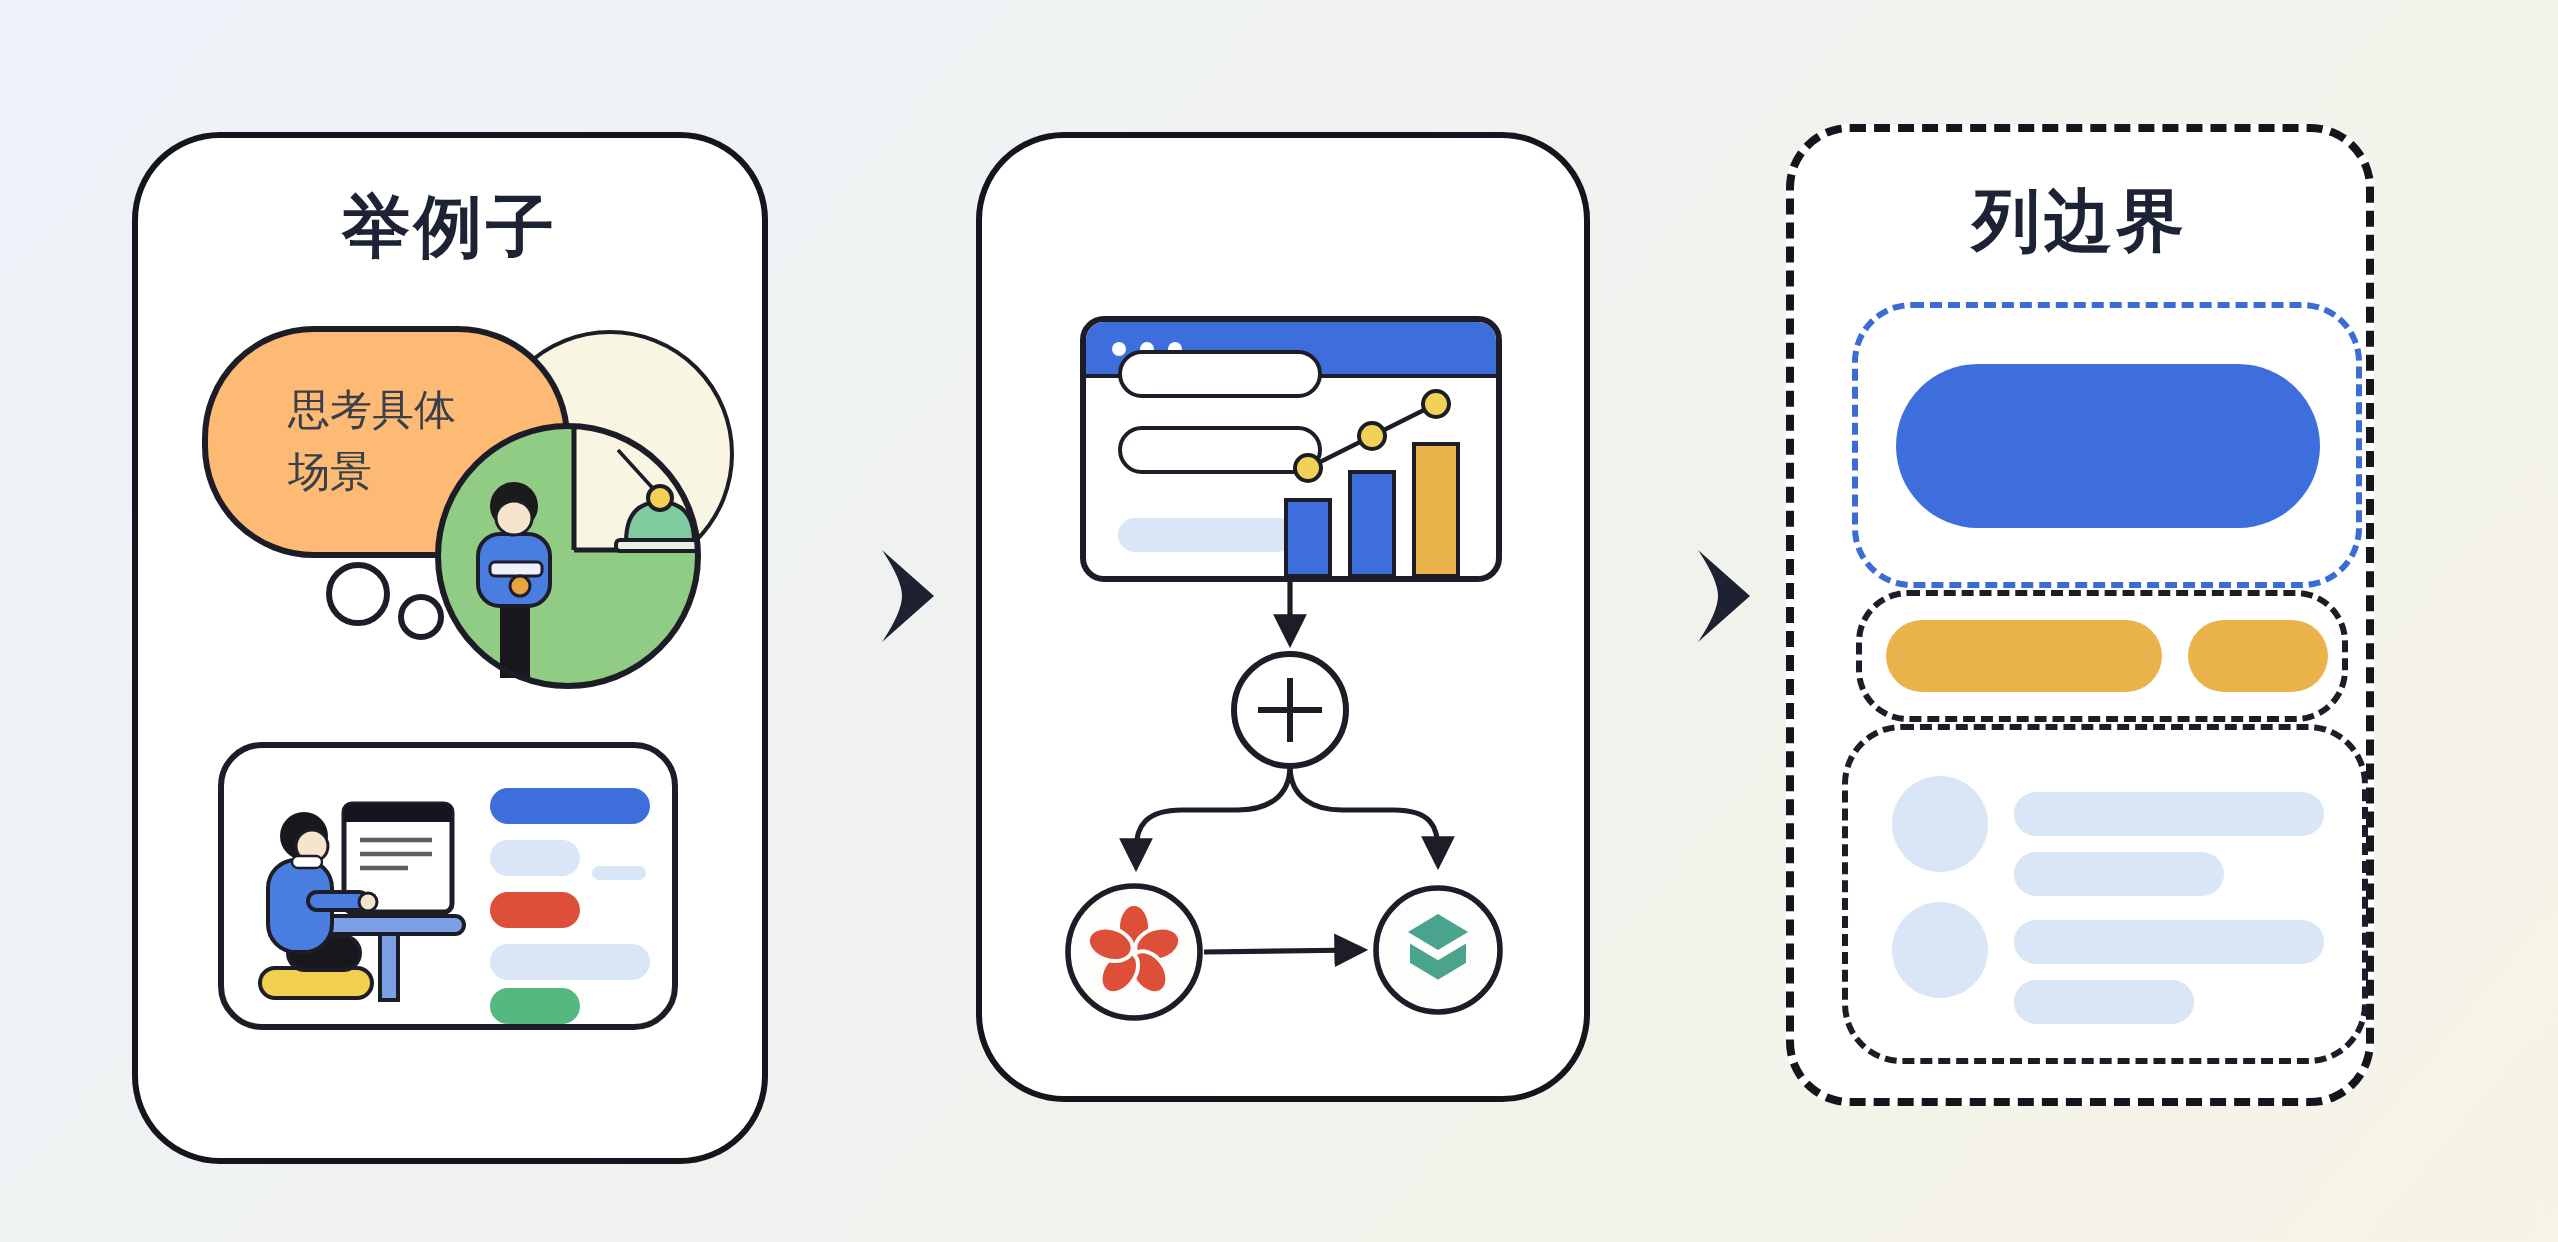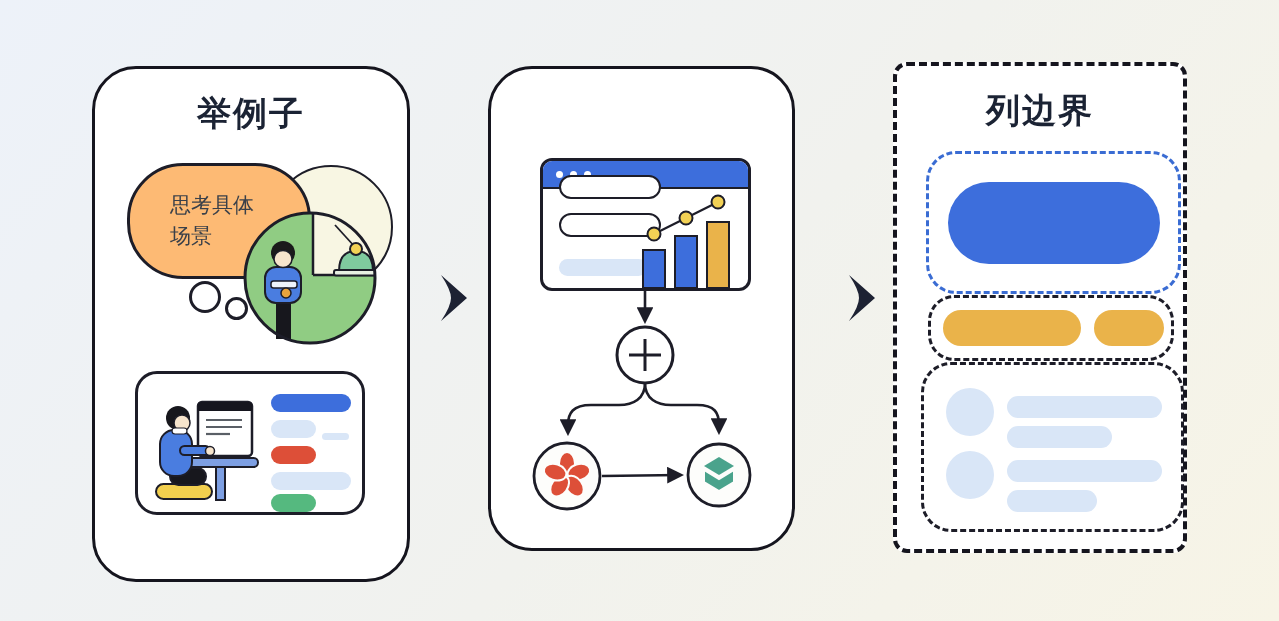--- a/index.html
+++ b/index.html
@@ -5,21 +5,21 @@
   html,body{margin:0;padding:0;}
   body{font-family:"DejaVu Sans","Liberation Sans",sans-serif;}
   .stage{
     position:relative;width:1279px;height:621px;overflow:hidden;
     background:linear-gradient(130deg,var(--bg-top) 0%,var(--bg-mid) 55%,var(--bg-bottom) 100%);
   }
   .panel{position:absolute;background:#fff;border:3.5px solid var(--panel-border);border-radius:44px;box-sizing:border-box;}
   .panel-title{position:absolute;top:22px;left:0;right:0;text-align:center;
     font-size:34px;font-weight:700;color:var(--text-dark);letter-spacing:2px;}
   
-  #panel-examples{left:92px;top:66px;width:318px;height:516px;}
+  #panel-examples{left:66px;top:66px;width:318px;height:516px;}
   .cream-circle{position:absolute;left:174px;top:96px;width:120px;height:120px;border-radius:50%;
     background:var(--cream);border:2.5px solid var(--ink);z-index:1;}
   .thought-bubble{position:absolute;left:32px;top:94px;width:178px;height:110px;background:#fdba74;
     border:3px solid var(--ink);border-radius:56px;display:flex;align-items:center;z-index:2;}
   .thought-bubble .txt{width:98px;margin-left:40px;font-size:21px;line-height:1.5;font-weight:500;color:var(--bubble-text);}
   .thought-dot{position:absolute;border-radius:50%;background:#fff;border:3px solid var(--ink);z-index:2;}
   .dot-big{left:94px;top:212px;width:26px;height:26px;}
   .dot-small{left:130px;top:228px;width:17px;height:17px;}
   .scene-svg{position:absolute;left:146px;top:140px;z-index:3;}
   .example-card{position:absolute;left:40px;top:302px;width:230px;height:144px;background:#fff;
@@ -30,21 +30,21 @@
   .browser{position:absolute;left:49px;top:89px;width:211px;height:133px;background:#fff;
     border:3px solid var(--ink);border-radius:12px;box-sizing:border-box;overflow:hidden;z-index:2;}
   .browser-header{height:26px;background:var(--blue);display:flex;align-items:center;gap:7px;
     padding-left:13px;border-bottom:2.5px solid var(--ink);}
   .browser-dot{width:7px;height:7px;border-radius:50%;background:#fff;}
   .browser-pill-outline{position:absolute;left:16px;width:102px;height:24px;border:2.5px solid var(--ink);
     border-radius:13px;background:#fff;box-sizing:border-box;}
   .browser-pill-flat{position:absolute;left:16px;top:98px;width:88px;height:17px;border-radius:9px;background:var(--light-blue);}
   .flow-svg{position:absolute;left:0;top:0;z-index:1;}
   
-  #panel-boundaries{left:893px;top:62px;width:294px;height:491px;border:4px dashed var(--panel-border);border-radius:14px;}
+  #panel-boundaries{left:893px;top:62px;width:294px;height:491px;border:4px dashed var(--panel-border);border-radius:32px;}
   .blue-dash-box{position:absolute;left:29px;top:85px;width:255px;height:143px;border:3px dashed var(--blue-dash);
     border-radius:30px;box-sizing:border-box;display:flex;align-items:center;justify-content:center;}
   .primary-pill{width:212px;height:82px;border-radius:41px;background:var(--blue);}
   .tag-box{position:absolute;left:31px;top:229px;width:246px;height:66px;border:3px dashed var(--ink);
     border-radius:26px;box-sizing:border-box;display:flex;align-items:center;gap:13px;padding-left:12px;}
   .tag-pill{height:36px;border-radius:18px;background:var(--yellow);}
   .tag-pill.long{width:138px;}
   .tag-pill.short{width:70px;}
   .list-box{position:absolute;left:24px;top:296px;width:263px;height:170px;border:3px dashed var(--ink);
     border-radius:30px;box-sizing:border-box;}

